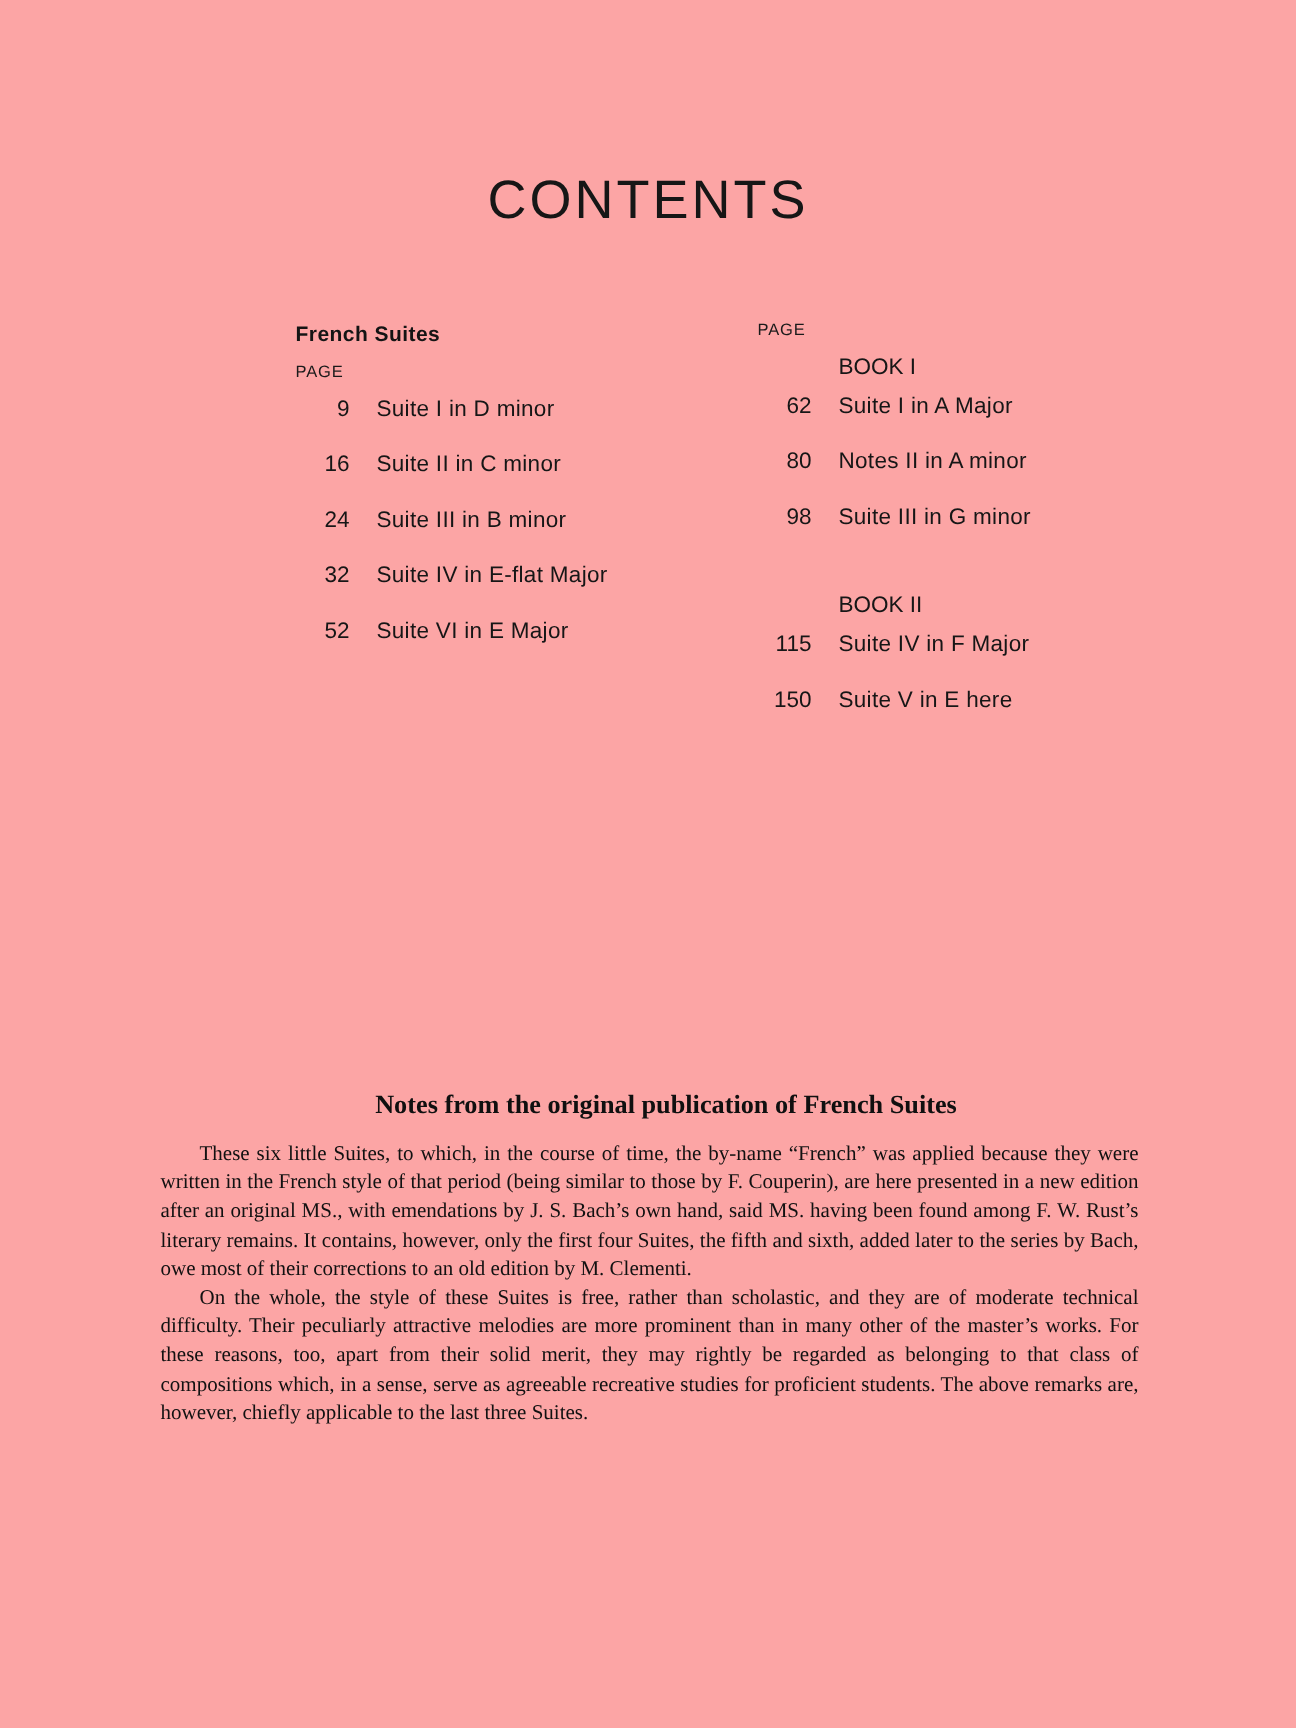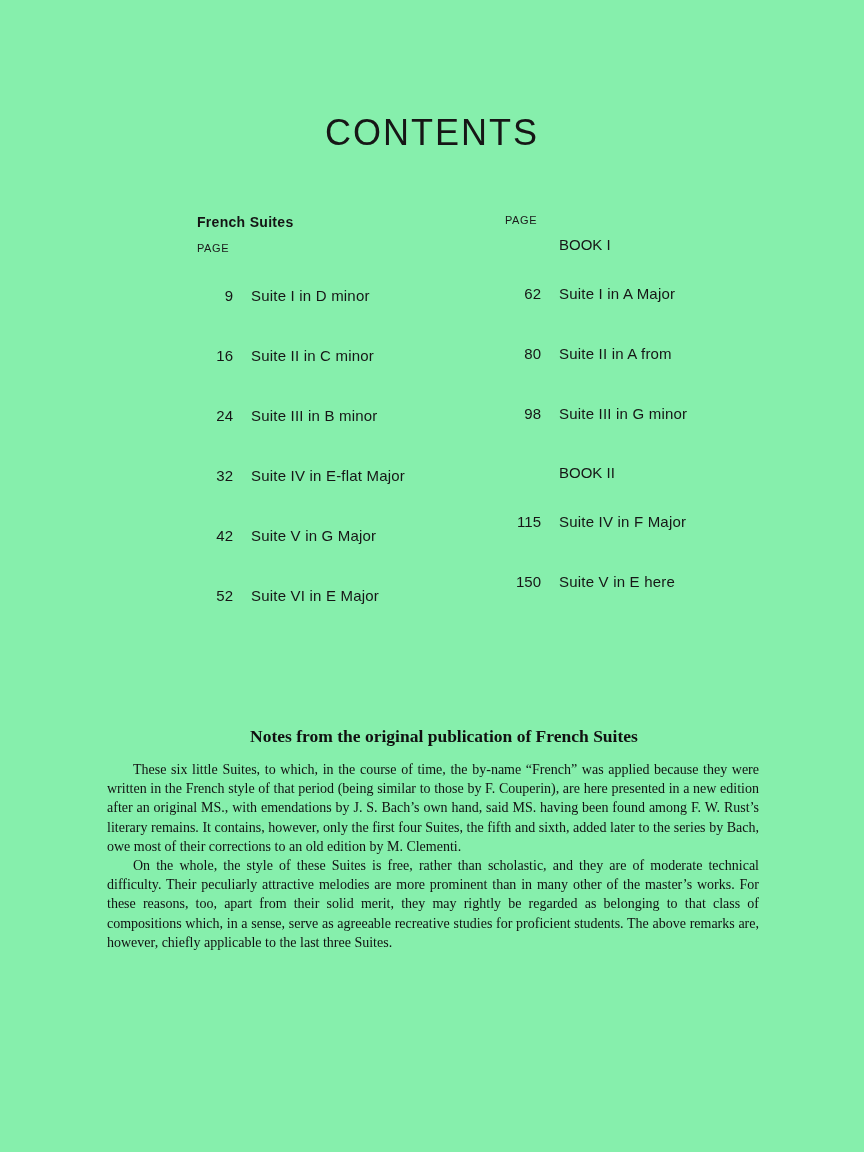--- a/index.html
+++ b/index.html
@@ -4,21 +4,21 @@
 <style>
   html, body {
     margin: 0;
     padding: 0;
     background: #ffffff;
   }
   .page {
     position: relative;
     width: 864px;
     height: 1152px;
-    background: #86efac;
+    background: #fca5a5;
     color: #111111;
     font-family: "Liberation Sans", sans-serif;
     overflow: hidden;
   }
 
   
   .contents-title {
     position: absolute;
     top: 112px;
     left: 0;
@@ -67,21 +67,20 @@
     color: #161616;
   }
   .toc-row .num {
     width: 36px;
     text-align: right;
     flex: 0 0 36px;
   }
   .toc-row .lbl {
     margin-left: 18px;
     letter-spacing: 0.2px;
-    margin-top: 23px;
   }
 
   
   .notes-heading {
     position: absolute;
     top: 726px;
     left: 0;
     width: 100%;
     text-align: center;
     font-family: "Liberation Serif", serif;
@@ -127,41 +126,37 @@
     </div>
     <div class="toc-row">
       <span class="num">24</span>
       <span class="lbl">Suite III in B minor</span>
     </div>
     <div class="toc-row">
       <span class="num">32</span>
       <span class="lbl">Suite IV in E-flat Major</span>
     </div>
     <div class="toc-row">
-      <span class="num">42</span>
-      <span class="lbl">Suite V in G Major</span>
-    </div>
-    <div class="toc-row">
       <span class="num">52</span>
       <span class="lbl">Suite VI in E Major</span>
     </div>
   </div>
 
   <div class="toc-col right">
     <div class="page-label">PAGE</div>
 
     <div class="book-label">BOOK I</div>
 
     <div class="toc-row">
       <span class="num">62</span>
       <span class="lbl">Suite I in A Major</span>
     </div>
     <div class="toc-row">
       <span class="num">80</span>
-      <span class="lbl">Suite II in A from</span>
+      <span class="lbl">Notes II in A minor</span>
     </div>
     <div class="toc-row">
       <span class="num">98</span>
       <span class="lbl">Suite III in G minor</span>
     </div>
 
     <div class="book-label book2-gap">BOOK II</div>
 
     <div class="toc-row">
       <span class="num">115</span>

